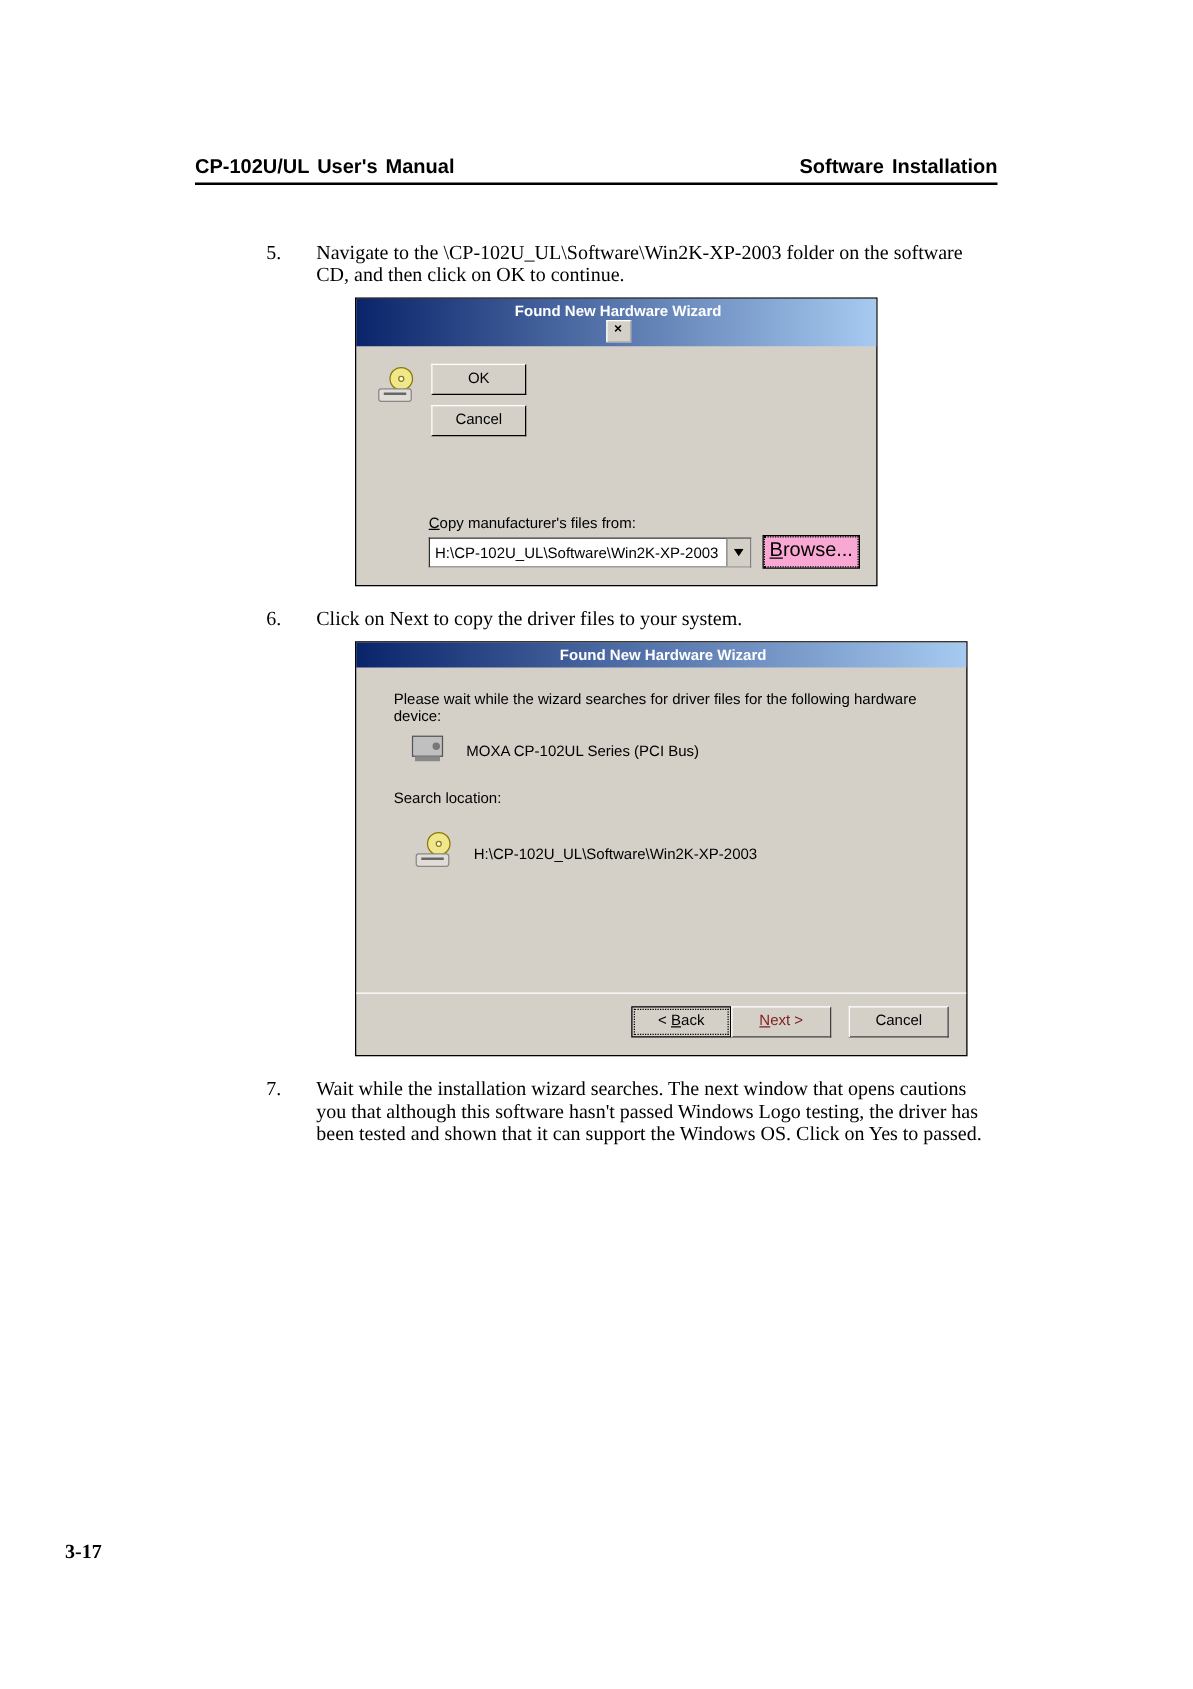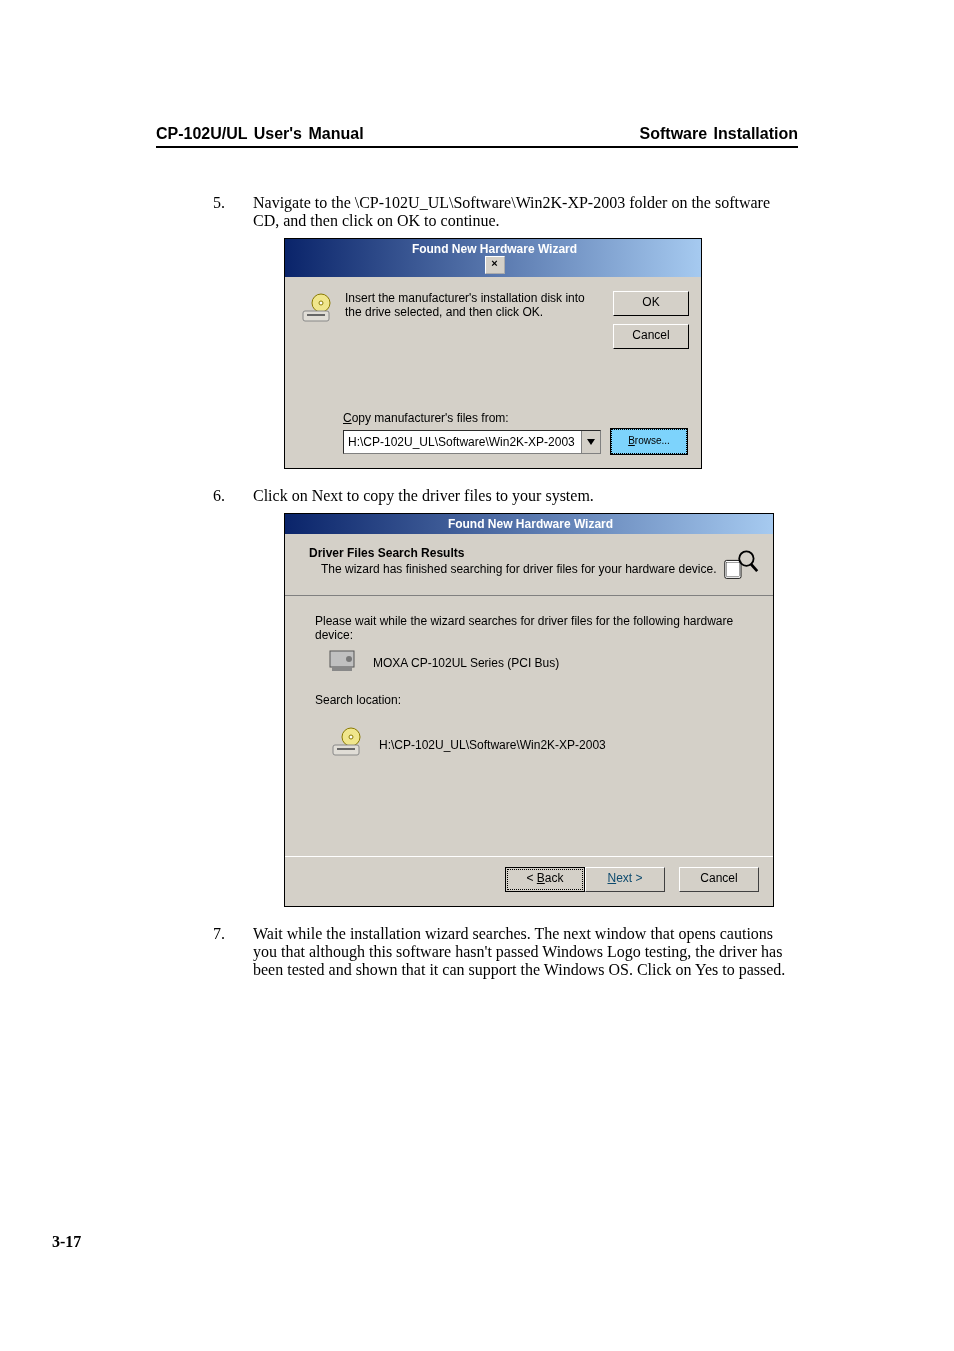--- a/index.html
+++ b/index.html
@@ -122,27 +122,27 @@
   }
   .combo .txt { padding: 0 4px; flex: 1; display:inline-block; }
   .combo .arrow {
     width: 18px;
     height: 100%;
     background: #d4d0c8;
     border-left: 1px solid #808080;
     display:flex;align-items:center;justify-content:center;
   }
   .browsebtn {
-    background: #7dd3fc;
+    background: #f9a8d4;
     border: 1px dotted #000;
     outline: 1px solid #000;
     width: 74px;
     height: 23px;
     font-family: Tahoma, Arial, sans-serif;
-    font-size: 10px;
+    font-size: 16px;
     text-align: center;
     line-height: 21px;
   }
   .d2 { width: 488px; }
   .d2-headarea {
     padding: 12px 14px 10px 24px;
     display: flex;
     justify-content: space-between;
     border-bottom: 1px solid #808080;
   }
@@ -164,21 +164,21 @@
     border: 1px solid #404040;
     border-top-color: #fff;
     border-left-color: #fff;
     width: 78px;
     height: 23px;
     font-family: Tahoma, Arial, sans-serif;
     font-size: 12px;
     text-align: center;
     line-height: 21px;
   }
-  .navbtn.disabled { color: #0c4a6e; }
+  .navbtn.disabled { color: #7f1d1d; }
   .navbtn.focus {
     border: 1px solid #000;
     outline: 1px dotted #000;
     outline-offset: -3px;
   }
   .navbtn .u { text-decoration: underline; }
   .cd-icon svg { width: 36px; height: 36px; }
   .pci-icon svg { width: 30px; height: 22px; }
   .page-num {
     position: absolute;
@@ -213,21 +213,20 @@
       </div>
       <div class="d1-body">
         <div class="d1-icon cd-icon">
           <svg viewBox="0 0 36 36">
               <circle cx="22" cy="12" r="9" fill="#f0e68c" stroke="#8a7a00"></circle>
               <circle cx="22" cy="12" r="2" fill="#fff" stroke="#8a7a00"></circle>
               <rect x="4" y="20" width="26" height="10" rx="2" fill="#e0ddd6" stroke="#888"></rect>
               <rect x="8" y="23" width="18" height="2" fill="#666"></rect>
             </svg>
         </div>
-        <div class="d1-text">Insert the manufacturer's installation disk into the drive selected, and then click OK.</div>
         <div class="d1-btncol">
           <div class="winbtn">OK</div>
           <div class="winbtn">Cancel</div>
         </div>
       </div>
       <div class="d1-copyrow">
         <div class="d1-label"><span style="text-decoration:underline">C</span>opy manufacturer's files from:</div>
         <div class="d1-combobar">
           <div class="combo">
             <span class="txt">H:\CP-102U_UL\Software\Win2K-XP-2003</span>
@@ -248,34 +247,20 @@
     <div class="list-text">
       <span>Click on </span><span class="bold">Next</span><span> to copy the driver files to your system.</span>
     </div>
   </div>
 
   <div class="dialog-wrap">
     <div class="dialog d2">
       <div class="titlebar">
         <span>Found New Hardware Wizard</span>
       </div>
-      <div class="d2-headarea">
-        <div class="d2-headtext">
-          <div class="htitle">Driver Files Search Results</div>
-          <div class="hsub">The wizard has finished searching for driver files for your hardware device.</div>
-        </div>
-        <div class="d2-icon">
-          <svg viewBox="0 0 40 40">
-              <rect x="2" y="16" width="18" height="20" rx="2" fill="#fff" stroke="#000"></rect>
-              <rect x="4" y="18" width="14" height="16" fill="#fff" stroke="#000" stroke-width="0.4"></rect>
-              <circle cx="26" cy="14" r="8" fill="none" stroke="#000" stroke-width="2"></circle>
-              <line x1="31" y1="20" x2="38" y2="28" stroke="#000" stroke-width="3"></line>
-            </svg>
-        </div>
-      </div>
       <div class="d2-body">
         <div>Please wait while the wizard searches for driver files for the following hardware device:</div>
         <div class="d2-row">
           <div class="pci-icon">
             <svg viewBox="0 0 30 22">
                 <rect x="1" y="1" width="24" height="16" fill="#c0c0c0" stroke="#555"></rect>
                 <rect x="3" y="17" width="20" height="4" fill="#888"></rect>
                 <circle cx="20" cy="9" r="3" fill="#777"></circle>
               </svg>
           </div>

